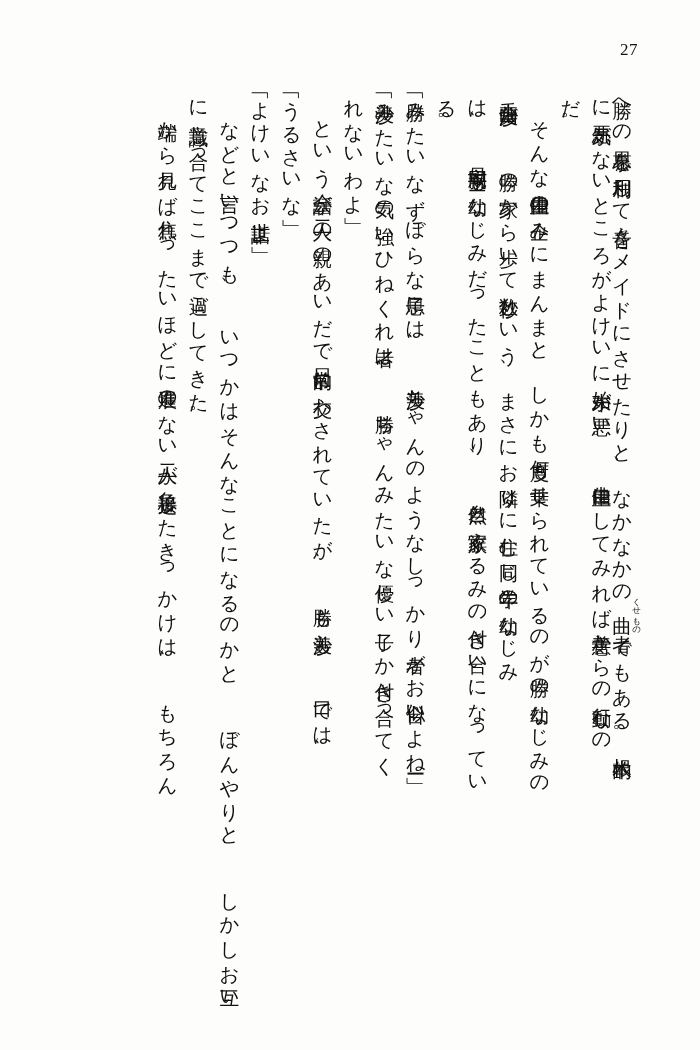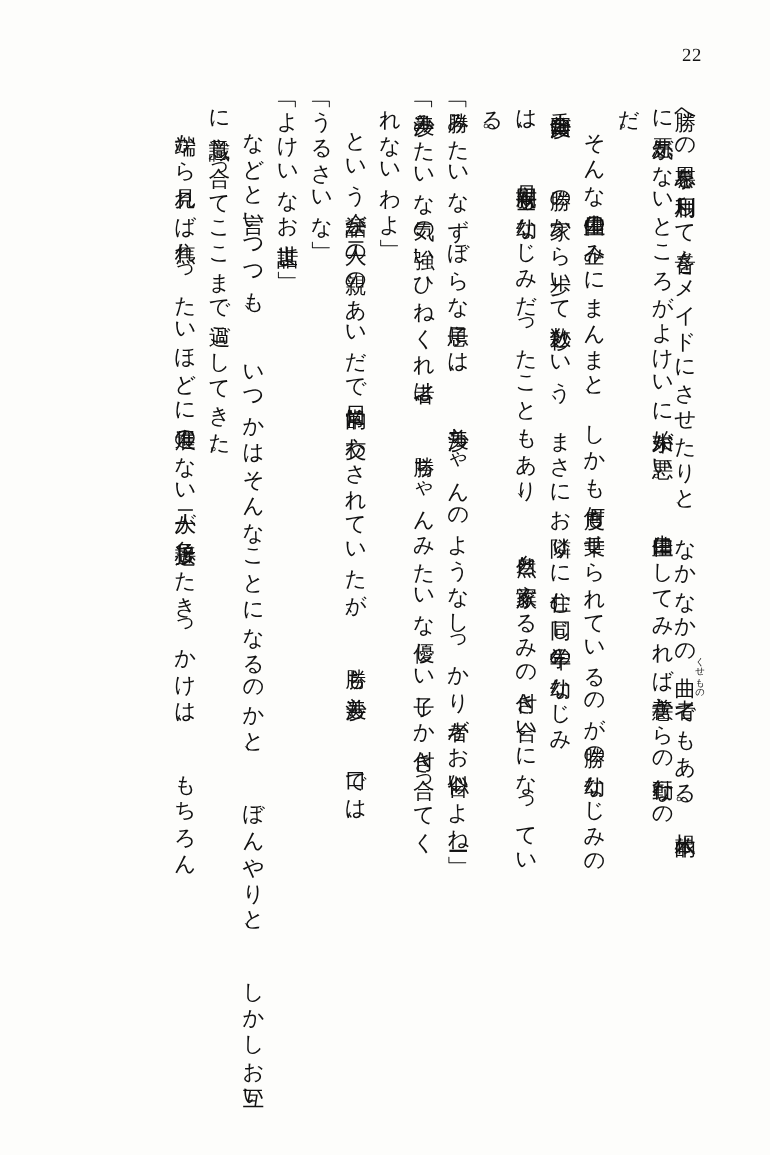--- a/index.html
+++ b/index.html
@@ -61,21 +61,21 @@
     font-size: 8.5px;
     letter-spacing: 0px;
     font-weight: 400;
   }
 </style>
 </head>
 <body>
 
 <div id="page">
 
-  <div id="page-number">22</div>
+  <div id="page-number">27</div>
 
   <div id="text-body">
     <div class="vline">勝への思慕を利用して音々をメイドにさせたりと、なかなかの<ruby>曲者<rt>くせもの</rt></ruby>でもある。根本的</div>
     <div class="vline">に悪気がないところがよけいに始末が悪い。　由佳里にしてみれば善意からの行動なの</div>
     <div class="vline">だ。</div>
     <div class="vline">　そんな由佳里の企みにまんまと、しかも何度も乗せられているのが勝の幼なじみの</div>
     <div class="vline">香山美沙だ。　勝の家から歩いて数秒という、まさにお隣りに住む同じ学年の幼なじみ</div>
     <div class="vline">は、　母親同士も幼なじみだったこともあり、　自然と家族ぐるみの付き合いになってい</div>
     <div class="vline">る。</div>
     <div class="vline">「勝みたいなずぼらな息子には、　美沙ちゃんのようなしっかり者がお似合いよねー」</div>

